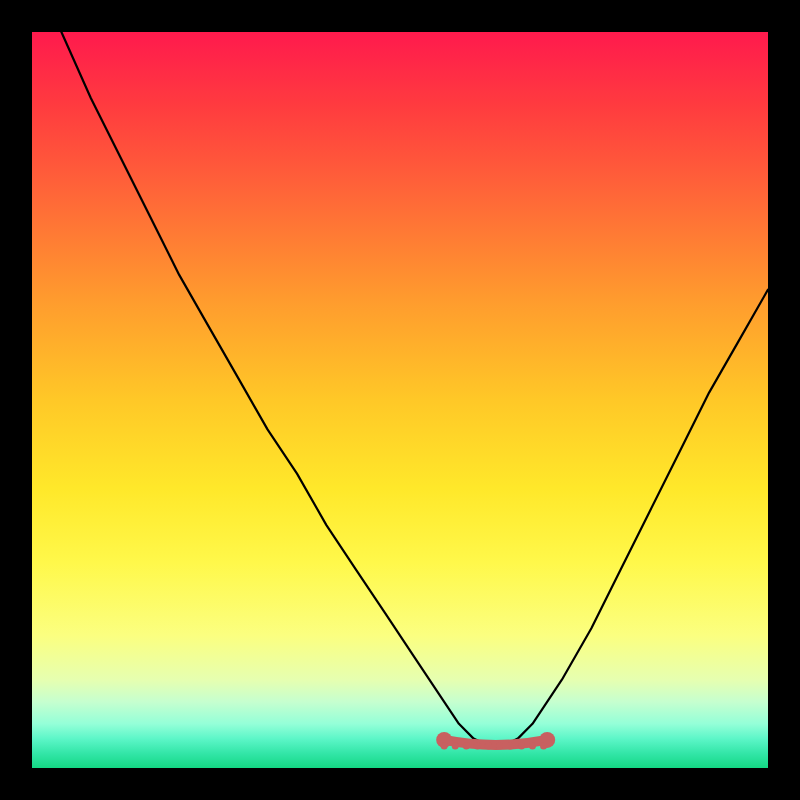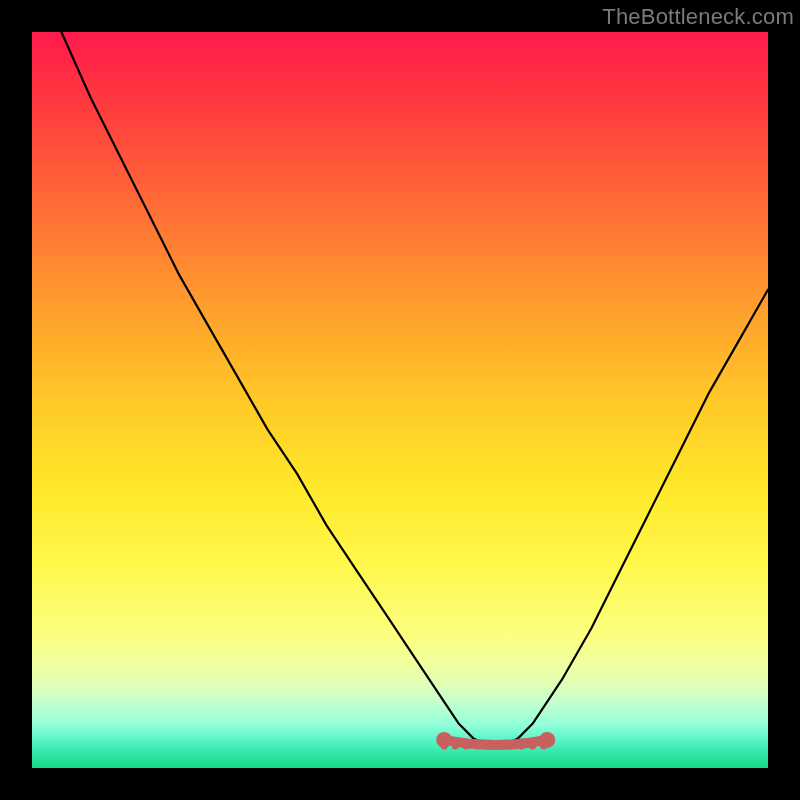--- a/index.html
+++ b/index.html
@@ -81,14 +81,13 @@
           <circle cx="445.28" cy="713.92" r="3.5" fill="#c86060"></circle>
           <circle cx="456.32" cy="713.92" r="3.5" fill="#c86060"></circle>
           <circle cx="467.36" cy="713.92" r="3.5" fill="#c86060"></circle>
           <circle cx="478.40000000000003" cy="713.92" r="3.5" fill="#c86060"></circle>
           <circle cx="489.44000000000005" cy="713.92" r="3.5" fill="#c86060"></circle>
           <circle cx="500.48" cy="713.92" r="3.5" fill="#c86060"></circle>
           <circle cx="511.52" cy="713.92" r="3.5" fill="#c86060"></circle>
         </g>
     </svg>
   </div>
-  <div class="watermark">TheBottleneck.com</div>
 </div>
 
 </body></html>

